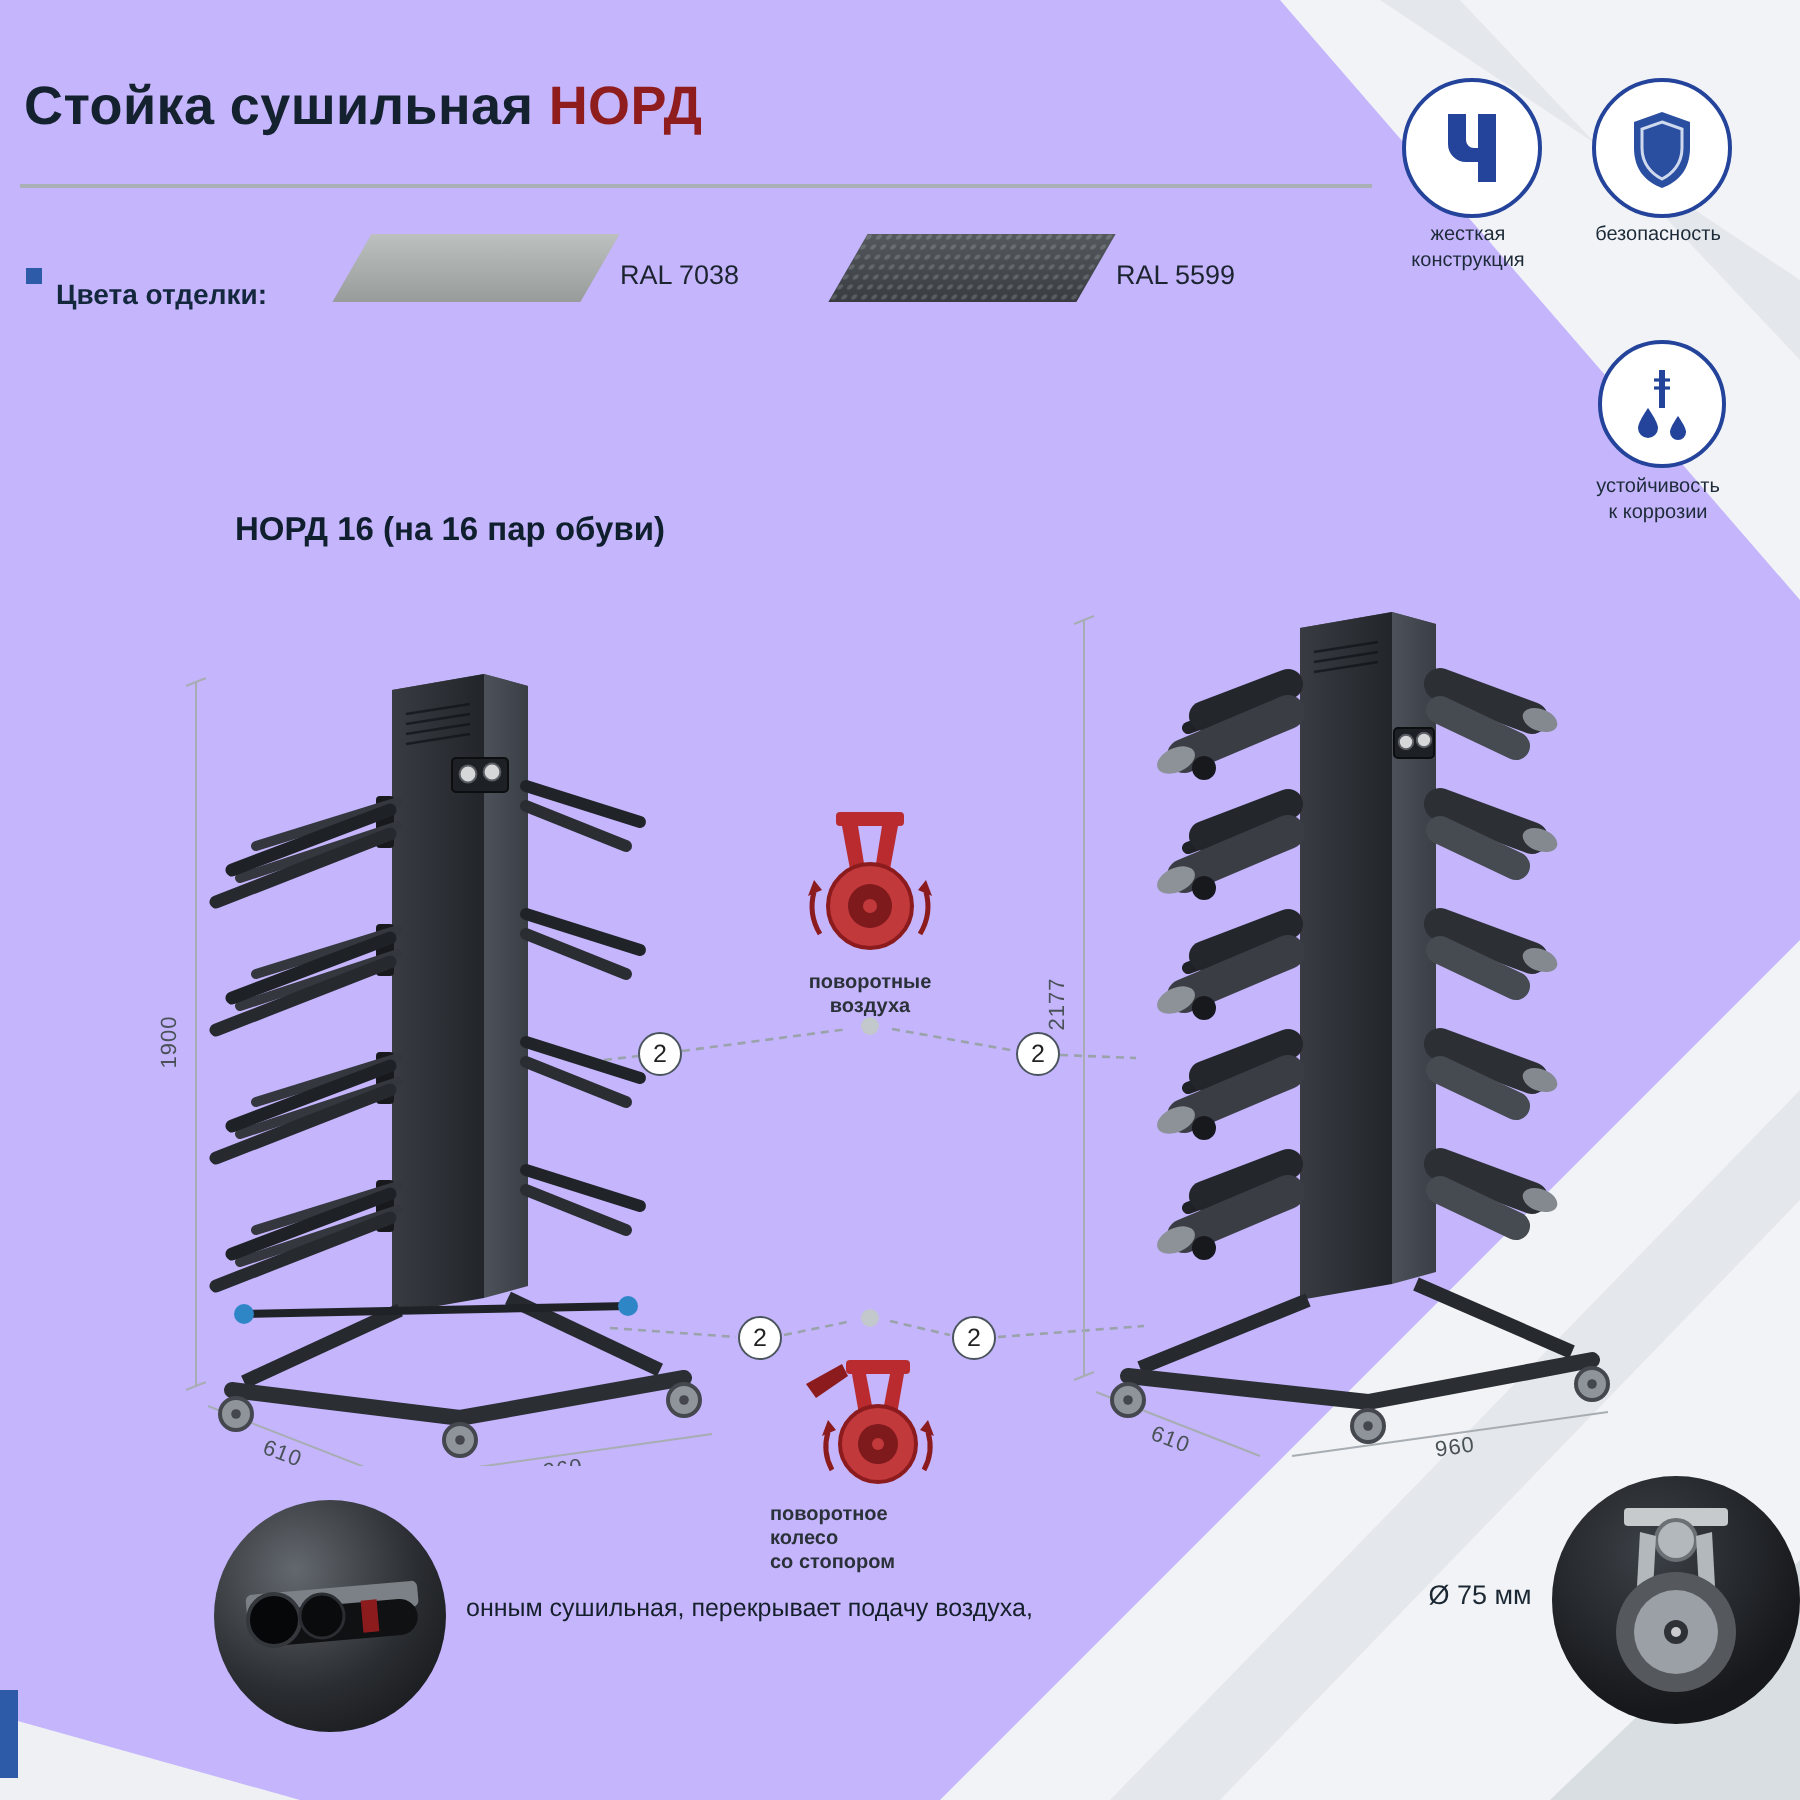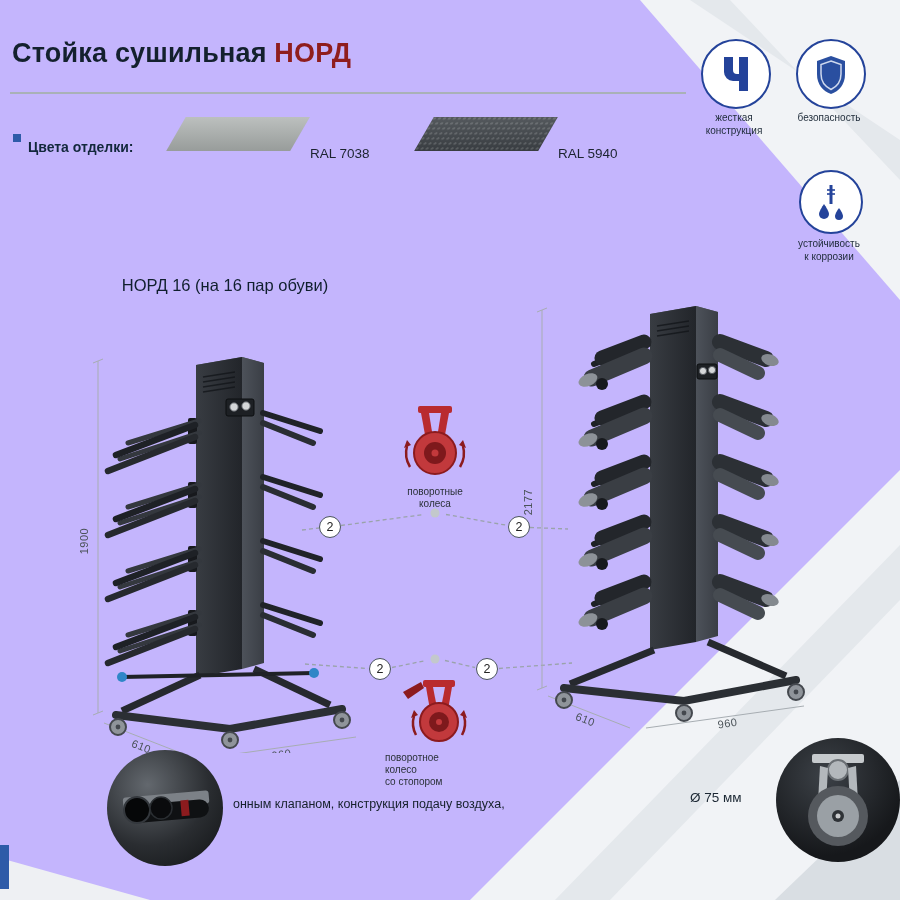--- a/index.html
+++ b/index.html
@@ -13,62 +13,62 @@
   .title .accent{color:#8f1d1d;}
   .rule{left:10px;top:92px;width:676px;height:2px;background:#a9b1b7;z-index:2;}
 
   
   .bullet{left:13px;top:134px;width:8px;height:8px;background:#2e5ba8;z-index:2;}
   .colors-label{left:28px;top:127px;font-size:14px;font-weight:bold;color:#13283c;z-index:2;margin-top:12px;}
   .swatch{top:117px;width:124px;height:34px;transform:skewX(-30deg);z-index:2;
           background-image:linear-gradient(rgba(255,255,255,.22),rgba(0,0,0,.10));}
   .swatch-1{left:176px;}
   .swatch-2{left:424px;background-image:radial-gradient(circle at 30% 30%,rgba(255,255,255,.16) 0 1px,transparent 1.6px),linear-gradient(rgba(255,255,255,.10),rgba(0,0,0,.14));background-size:5px 5px,100% 100%;}
-  .ral{top:130px;font-size:13.5px;color:#1c2430;z-index:2;margin-top:16px;}
+  .ral{top:130px;font-size:13.5px;color:#1c2430;z-index:2;}
   .ral-1{left:310px;} .ral-2{left:558px;}
 
   
   .feature-circle{border:2px solid #24439a;background:#fff;border-radius:50%;
     display:flex;align-items:center;justify-content:center;z-index:2;}
   #f1{left:701px;top:39px;width:66px;height:66px;}
   #f2{left:796px;top:39px;width:66px;height:66px;}
   #f3{left:799px;top:170px;width:60px;height:60px;}
   .feature-label{font-size:10px;color:#1d2a38;text-align:center;line-height:1.25;z-index:2;}
   #f1l{left:686px;top:112px;width:96px;}
   #f2l{left:781px;top:112px;width:96px;}
   #f3l{left:777px;top:238px;width:104px;}
   .feature-label span{display:block;}
 
   
   .product{position:absolute;z-index:2;}
   #p1{left:58px;top:256px;width:334px;}
   #p2{left:498px;top:256px;width:344px;}
-  .product-title{text-align:center;font-size:16.5px;font-weight:normal;color:#101f2e;margin-top:20px;}
+  .product-title{text-align:center;font-size:16.5px;font-weight:bold;color:#101f2e;}
   .product svg{display:block;margin-top:8px;}
   .dim{font-size:11px;fill:#4a5258;letter-spacing:.5px;}
 
   
   #wheel-top{left:402px;top:404px;z-index:2;}
   #wheel-top-label{left:385px;top:486px;width:100px;text-align:center;font-size:10px;color:#2a3138;line-height:1.2;z-index:2;}
   #wheel-bottom{left:399px;top:674px;z-index:2;}
   #wheel-bottom-label{left:385px;top:752px;width:100px;text-align:left;font-size:10px;color:#2a3138;line-height:1.2;z-index:2;}
-  .callout-label span{display:block;}
+  .callout-label span{display:block;font-weight:bold;}
   .badge{position:absolute;width:22px;height:22px;border:1.4px solid #4a545c;border-radius:50%;
     background:#fff;display:flex;align-items:center;justify-content:center;
     font-size:12.5px;color:#222;z-index:3;box-sizing:border-box;}
   #badge-tl{left:319px;top:516px;} #badge-tr{left:508px;top:516px;}
   #badge-bl{left:369px;top:658px;} #badge-br{left:476px;top:658px;}
   #callout-lines{left:0;top:0;z-index:1;pointer-events:none;}
 
   
   .photo{border-radius:50%;overflow:hidden;z-index:2;}
   #valve-photo{left:107px;top:750px;width:116px;height:116px;
     background:radial-gradient(circle at 35% 30%,#63686e,#2a2d31 55%,#101214);}
   #note-text{left:233px;top:795px;width:330px;font-size:12.5px;color:#15202b;line-height:1.5;z-index:2;}
-  #caster-label{left:690px;top:790px;width:100px;font-size:13.5px;color:#1b2733;z-index:2;}
+  #caster-label{left:690px;top:790px;width:100px;text-align:center;font-size:13.5px;color:#1b2733;z-index:2;}
   #caster-photo{left:776px;top:738px;width:124px;height:124px;
     background:radial-gradient(circle at 40% 30%,#3c4147,#16181b 70%);}
   #accent-bar{left:0;top:845px;width:9px;height:44px;background:#2e5ba8;z-index:3;}
 
   #bg{left:0;top:0;z-index:0;}
 </style>
 </head>
 <body>
 
 <div class="page">
@@ -86,21 +86,21 @@
     <span>Стойка сушильная</span>
     <span class="accent">НОРД</span>
   </div>
   <div class="abs rule"></div>
 
   <div class="abs bullet"></div>
   <div class="abs colors-label">Цвета отделки:</div>
   <div class="abs swatch swatch-1" style="background-color: rgb(169, 174, 172);"></div>
   <div class="abs ral ral-1">RAL 7038</div>
   <div class="abs swatch swatch-2" style="background-color: rgb(65, 70, 75);"></div>
-  <div class="abs ral ral-2">RAL 5940</div>
+  <div class="abs ral ral-2">RAL 5599</div>
 
   <div class="abs feature-circle" id="f1">
     <svg width="40" height="44" viewBox="0 0 40 44">
       <path d="M8,5 h9 v13 a4,4 0 0 0 4,4 h2 v-17 h9 v34 h-9 v-10 h-6 a9,9 0 0 1 -9,-9 z" fill="#24439a"></path>
     </svg>
   </div>
   <div class="abs feature-label" id="f1l">
     <span>жесткая</span>
     <span>конструкция</span>
   </div>
@@ -299,21 +299,21 @@
       <circle cx="33" cy="49" r="11" fill="#7e191c"></circle>
       <circle cx="33" cy="49" r="3.5" fill="#c2393c"></circle>
       <path d="M8,63 A27 27 0 0 1 5,42" fill="none" stroke="#8c1b1e" stroke-width="2.5"></path>
       <polygon points="2,44 9,41 5,36" fill="#8c1b1e"></polygon>
       <path d="M58,63 A27 27 0 0 0 61,42" fill="none" stroke="#8c1b1e" stroke-width="2.5"></path>
       <polygon points="64,44 57,41 61,36" fill="#8c1b1e"></polygon>
     </svg>
   </div>
   <div class="abs callout-label" id="wheel-top-label">
     <span>поворотные</span>
-    <span>колеса</span>
+    <span>воздуха</span>
   </div>
 
   <div class="abs" id="wheel-bottom">
     <svg width="74" height="76" viewBox="0 0 74 76">
       <polygon points="4,18 22,8 25,14 9,25" fill="#8c1b1e"></polygon>
       <rect x="24" y="6" width="32" height="7" rx="2" fill="#b92b2e"></rect>
       <polygon points="27,13 34,13 38,34 31,36" fill="#b92b2e"></polygon>
       <polygon points="53,13 46,13 42,34 49,36" fill="#b92b2e"></polygon>
       <circle cx="40" cy="48" r="19" fill="#c2393c" stroke="#8c1b1e" stroke-width="2"></circle>
       <circle cx="40" cy="48" r="10" fill="#7e191c"></circle>
@@ -338,21 +338,21 @@
   <div class="abs photo" id="valve-photo">
     <svg width="116" height="116" viewBox="0 0 116 116">
       <rect x="16" y="44" width="86" height="13" rx="3" fill="#7c8187" transform="rotate(-5 58 50)"></rect>
       <rect x="26" y="52" width="76" height="18" rx="9" fill="#0f1113" transform="rotate(-5 64 61)"></rect>
       <circle cx="30" cy="60" r="13" fill="#060708" stroke="#34383d" stroke-width="2"></circle>
       <circle cx="54" cy="58" r="11" fill="#0a0b0d" stroke="#2a2e32" stroke-width="1.5"></circle>
       <rect x="74" y="50" width="8" height="16" fill="#8c1b1e" transform="rotate(-5 78 58)"></rect>
     </svg>
   </div>
   <div class="abs" id="note-text">
-    <div>онным клапаном, конструкция подачу воздуха,</div>
+    <div>онным сушильная, перекрывает подачу воздуха,</div>
   </div>
 
   <div class="abs" id="caster-label">Ø 75 мм</div>
   <div class="abs photo" id="caster-photo">
     <svg width="124" height="124" viewBox="0 0 124 124">
       <rect x="36" y="16" width="52" height="9" rx="2" fill="#c6cacd"></rect>
       <circle cx="62" cy="32" r="10" fill="#b3b8bc" stroke="#6b7075" stroke-width="2"></circle>
       <polygon points="44,28 52,30 50,66 42,64" fill="#b3b8bc"></polygon>
       <polygon points="80,28 72,30 74,66 82,64" fill="#b3b8bc"></polygon>
       <circle cx="62" cy="78" r="30" fill="#55595e"></circle>

